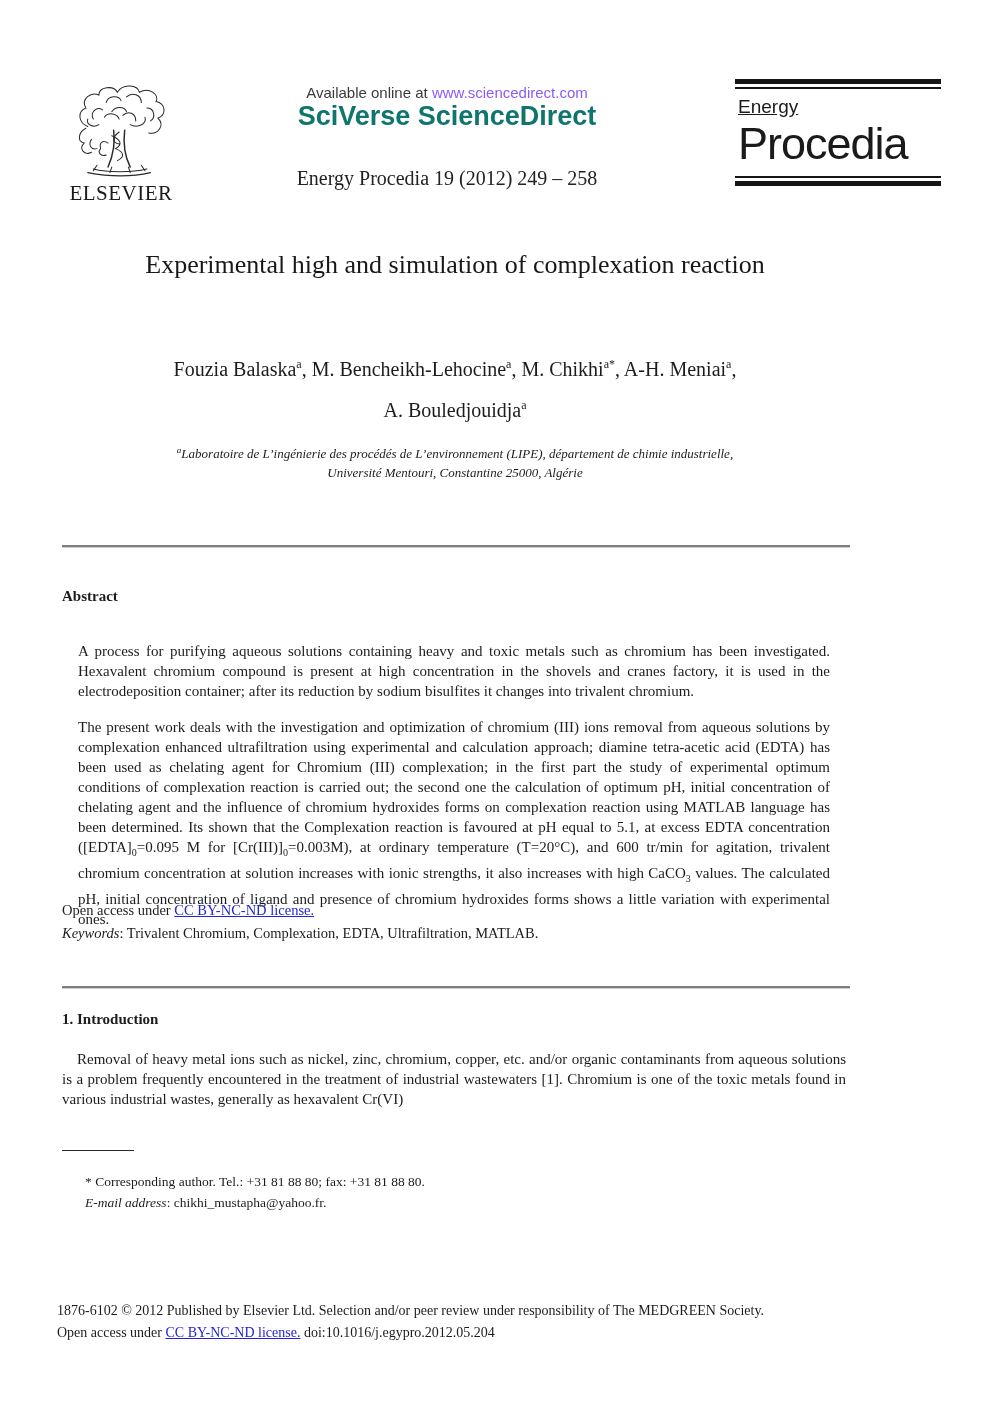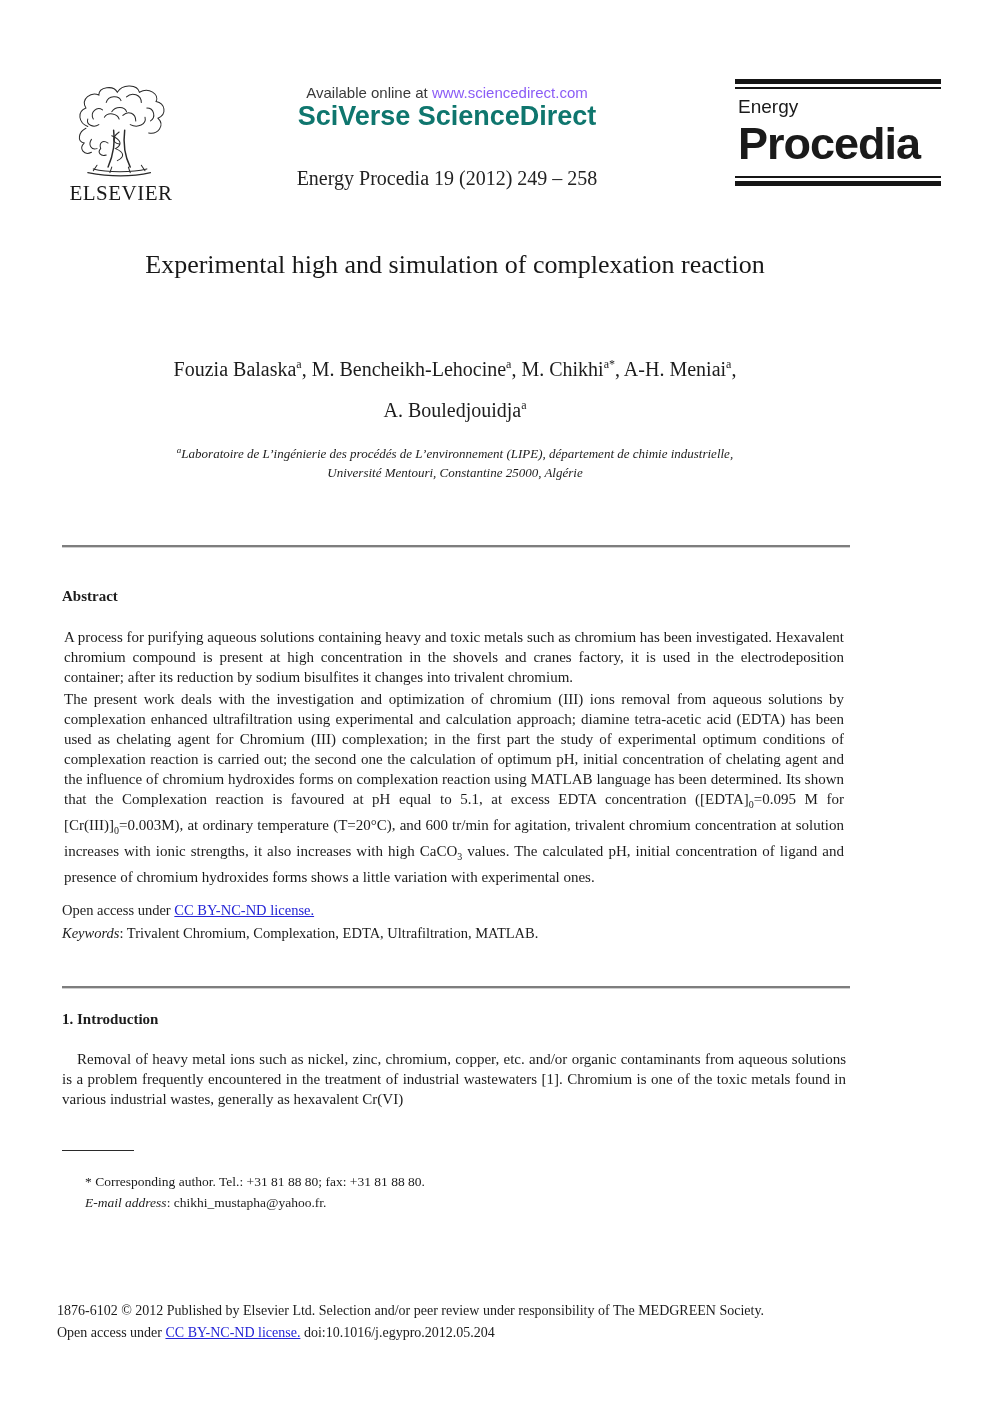--- a/index.html
+++ b/index.html
@@ -23,40 +23,40 @@
   .available-online { font-family: "Liberation Sans", "DejaVu Sans", sans-serif; font-size: 15px; color: #3a3a3a; }
   .available-online .sd-link { color: #8b5cf6; cursor: pointer; }
   .sciverse { font-family: "Liberation Sans", "DejaVu Sans", sans-serif; font-weight: bold; font-size: 27px; letter-spacing: 0px; color: #0f766e; }
   .journal-citation { margin-top: 35px; font-size: 20px; color: #222; }
 
   .journal-box { position: absolute; left: 735px; top: 79px; width: 206px; }
   .jb-bar-thick { height: 5px; background: #151515; }
   .jb-bar-thin  { height: 2px; background: #151515; margin-top: 3px; }
   .jb-bar-thin2 { height: 2px; background: #151515; margin-bottom: 3px; }
   .jb-content { padding: 7px 2px 6px 3px; }
-  .jb-energy { font-family: "Liberation Sans", "DejaVu Sans", sans-serif; font-size: 19px; color: #1a1a1a; }
-  .jb-procedia { font-family: "Liberation Sans", "DejaVu Sans", sans-serif; font-weight: bold; font-size: 45px; line-height: 52px; color: #1a1a1a; letter-spacing: -1px; }
+  .jb-energy { font-family: "Liberation Sans", "DejaVu Sans", sans-serif; font-size: 19px; color: #1a1a1a; text-decoration: underline; }
+  .jb-procedia { font-family: "Liberation Sans", "DejaVu Sans", sans-serif; font-weight: normal; font-size: 45px; line-height: 52px; color: #1a1a1a; letter-spacing: -1px; }
 
   
   .article-title { position: absolute; left: 62px; top: 246px; width: 786px; text-align: center; font-size: 26px; line-height: 37px; color: #181818; }
   .authors-line1 { position: absolute; left: 62px; top: 357px; width: 786px; text-align: center; font-size: 20px; }
   .authors-line2 { position: absolute; left: 62px; top: 398px; width: 786px; text-align: center; font-size: 20px; }
   .authors-line1 sup, .authors-line2 sup { font-size: 12px; }
   .affiliation { position: absolute; left: 62px; top: 441px; width: 786px; text-align: center; font-style: italic; font-size: 13px; line-height: 19px; }
   .affiliation sup { font-size: 9px; font-style: italic; }
 
   
   .section-rule { position: absolute; left: 62px; width: 788px; height: 2px; background: #7e7e7e; border-bottom: 1px solid #cfcfcf; }
   #rule-top { top: 545px; }
   #rule-bottom { top: 986px; }
 
   
   .abstract-heading { position: absolute; left: 62px; top: 588px; font-size: 15px; font-weight: bold; }
   .abstract-body { position: absolute; left: 62px; top: 625px; width: 784px; font-size: 15px; line-height: 20px; text-align: justify; }
-  .abstract-body p { margin: 2px; }
+  .abstract-body p { margin: 16px; }
   .abstract-body sub { font-size: 10px; vertical-align: sub; }
 
   
   .copyright-block { position: absolute; left: 62px; top: 899px; width: 784px; font-size: 14.5px; line-height: 22.5px; }
   .license-link { color: #2424d6; text-decoration: underline; cursor: pointer; }
   .kw-label { font-style: italic; }
 
   
   .intro-heading { position: absolute; left: 62px; top: 1011px; font-size: 15px; font-weight: bold; }
   .intro-para { position: absolute; left: 62px; top: 1049px; width: 784px; font-size: 15px; line-height: 20px; text-align: justify; text-indent: 15px; }

